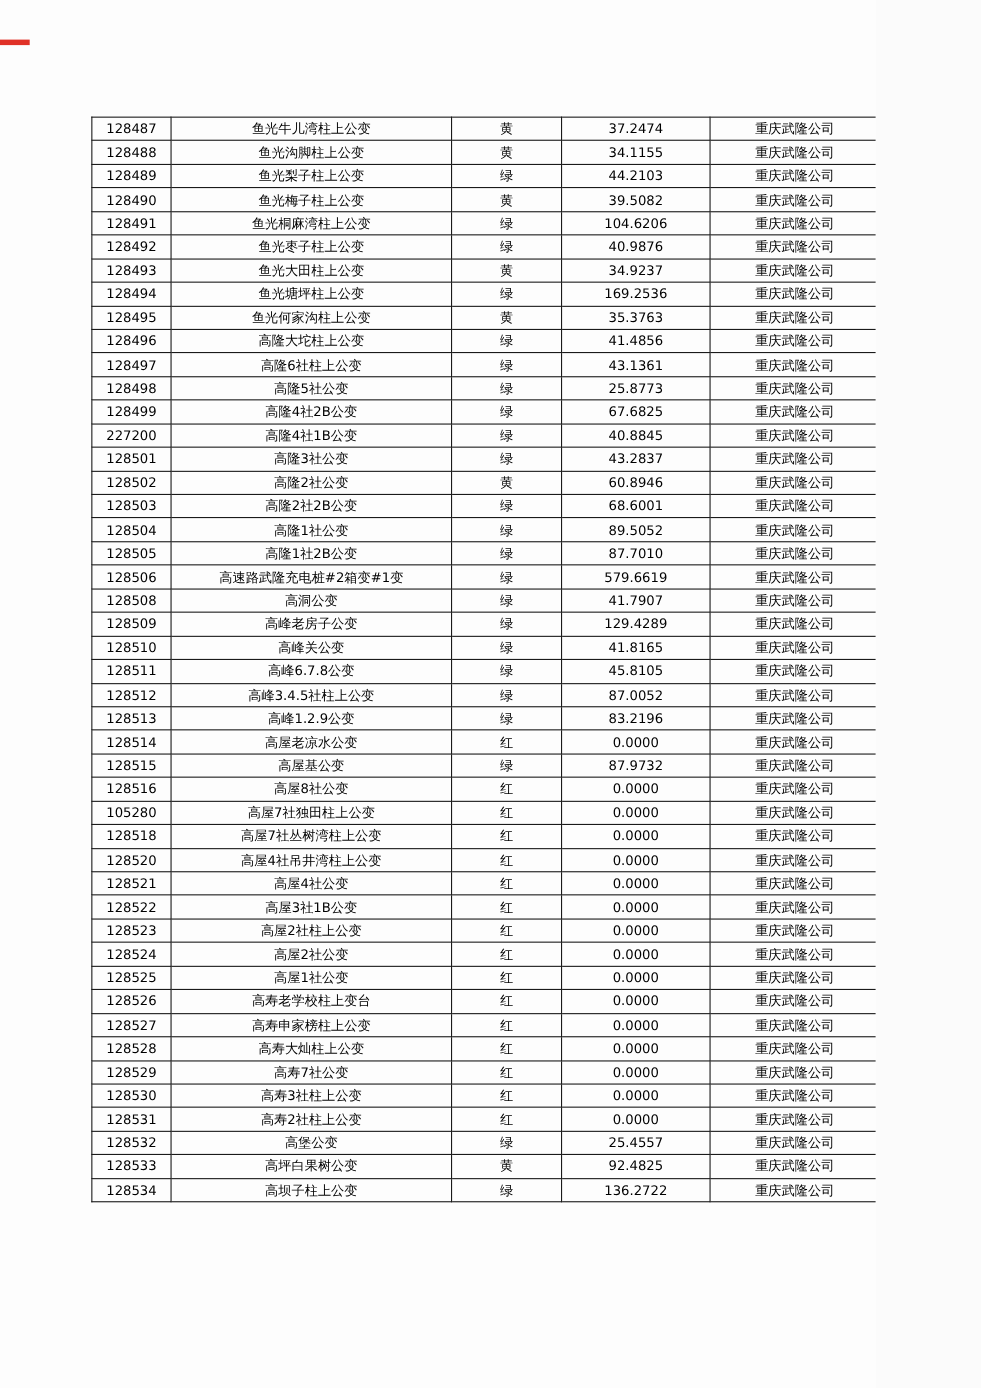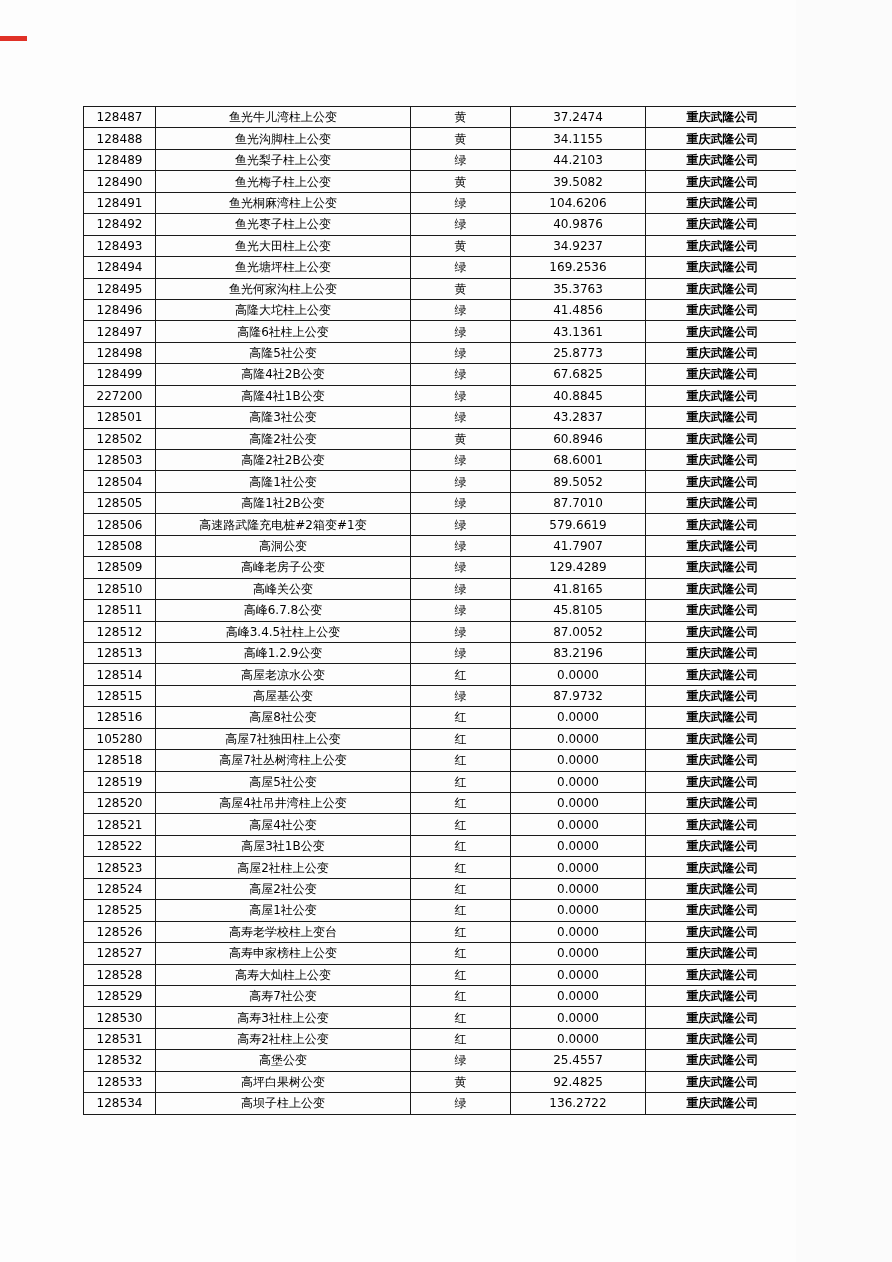--- a/index.html
+++ b/index.html
@@ -41,21 +41,21 @@
     color: #000;
     text-align: center;
     vertical-align: middle;
     white-space: nowrap;
     overflow: hidden;
   }
   .col-id      { width: 72px; }
   .col-name    { width: 255px; }
   .col-status  { width: 100px; }
   .col-value   { width: 135px; }
-  .col-company { width: 154px; font-weight: bold; }
+  .col-company { width: 154px; }
 </style>
 </head>
 <body>
 
 <div class="page">
   <div class="red-mark"></div>
   <table class="data-table">
     <colgroup>
       <col class="col-id">
       <col class="col-name">
@@ -275,27 +275,20 @@
           <td class="col-company">重庆武隆公司</td>
         </tr>
         <tr>
           <td class="col-id">128518</td>
           <td class="col-name">高屋7社丛树湾柱上公变</td>
           <td class="col-status">红</td>
           <td class="col-value">0.0000</td>
           <td class="col-company">重庆武隆公司</td>
         </tr>
         <tr>
-          <td class="col-id">128519</td>
-          <td class="col-name">高屋5社公变</td>
-          <td class="col-status">红</td>
-          <td class="col-value">0.0000</td>
-          <td class="col-company">重庆武隆公司</td>
-        </tr>
-        <tr>
           <td class="col-id">128520</td>
           <td class="col-name">高屋4社吊井湾柱上公变</td>
           <td class="col-status">红</td>
           <td class="col-value">0.0000</td>
           <td class="col-company">重庆武隆公司</td>
         </tr>
         <tr>
           <td class="col-id">128521</td>
           <td class="col-name">高屋4社公变</td>
           <td class="col-status">红</td>

